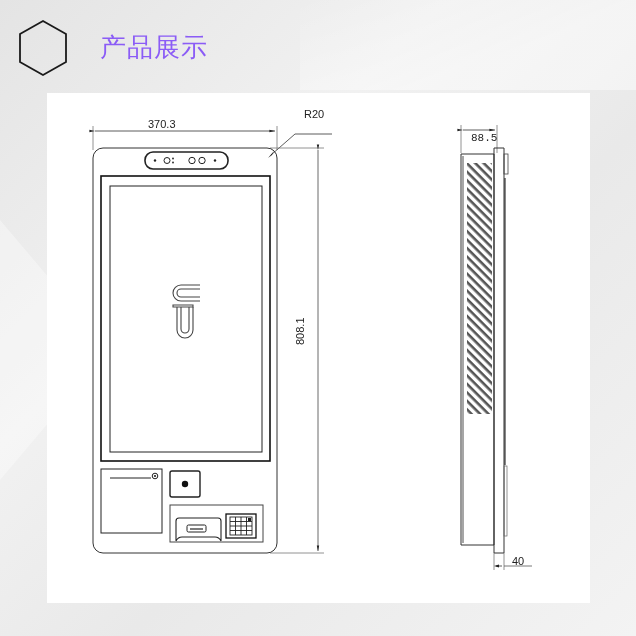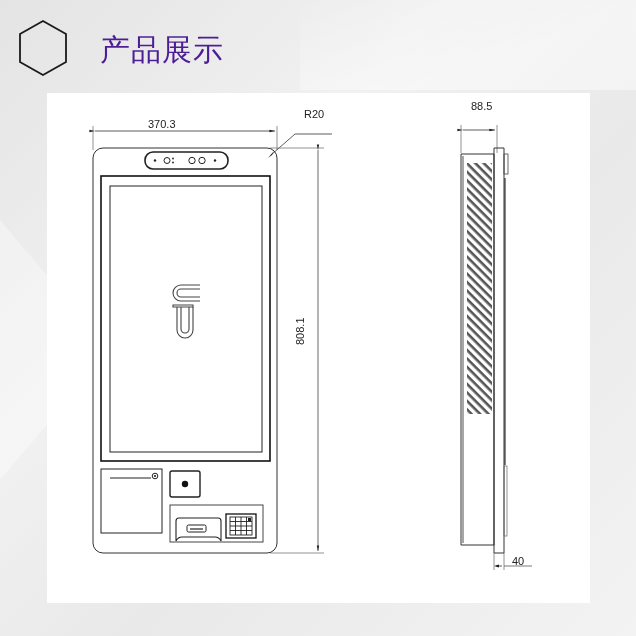--- a/index.html
+++ b/index.html
@@ -7,21 +7,21 @@
     width:636px; height:636px; overflow:hidden; position:relative;
     background: linear-gradient(135deg, #e4e4e4 0%, #f1f1f1 35%, #e9e9e9 60%, #f3f3f3 100%);
     font-family: "Liberation Sans", sans-serif;
   }
   .bg-shard1 { position:absolute; left:0; top:220px; width:0; height:0;
     border-left:110px solid rgba(255,255,255,0.35); border-top:130px solid transparent; border-bottom:130px solid transparent; }
   .bg-shard2 { position:absolute; left:300px; top:0; width:340px; height:90px;
     background: linear-gradient(160deg, rgba(255,255,255,0.0) 0%, rgba(255,255,255,0.45) 60%); }
   .header { position:absolute; left:16px; top:18px; height:60px; }
   .hex-icon { position:absolute; left:0; top:0; }
-  .page-title { position:absolute; left:84px; top:12px; font-size:30px; color:#4c1d95; white-space:nowrap;
+  .page-title { position:absolute; left:84px; top:12px; font-size:26px; color:#8b5cf6; white-space:nowrap;
     font-family: "DejaVu Sans", sans-serif; letter-spacing:1px; }
   .panel { position:absolute; left:47px; top:93px; width:543px; height:510px; background:#ffffff; }
   svg.drawing { position:absolute; left:0; top:0; }
   .dim { position:absolute; font-size:11px; color:#222; font-family:"Liberation Sans", sans-serif; }
 </style>
 </head>
 <body>
 
 <div class="bg-shard1"></div>
 <div class="bg-shard2"></div>
@@ -145,14 +145,14 @@
       <line x1="496" y1="566" x2="502" y2="566" stroke="#333" stroke-width="0.8"></line>
       <path d="M494,566 L499,564.5 L499,567.5 Z" fill="#222"></path>
       <line x1="504" y1="566" x2="532" y2="566" stroke="#555" stroke-width="0.8"></line>
     </g>
   </g>
 </svg>
 
 <div class="dim" style="left:148px; top:118px;">370.3</div>
 <div class="dim" style="left:304px; top:108px;">R20</div>
 <div class="dim" style="left:294px; top:345px; transform:rotate(-90deg); transform-origin:left top;">808.1</div>
-<div class="dim" style="left:471px; top:100px;">88.5</div>
+<div class="dim" style="left:471px; top:132px;font-family:Liberation Mono, monospace;">88.5</div>
 <div class="dim" style="left:512px; top:555px;">40</div>
 
 </body></html>

